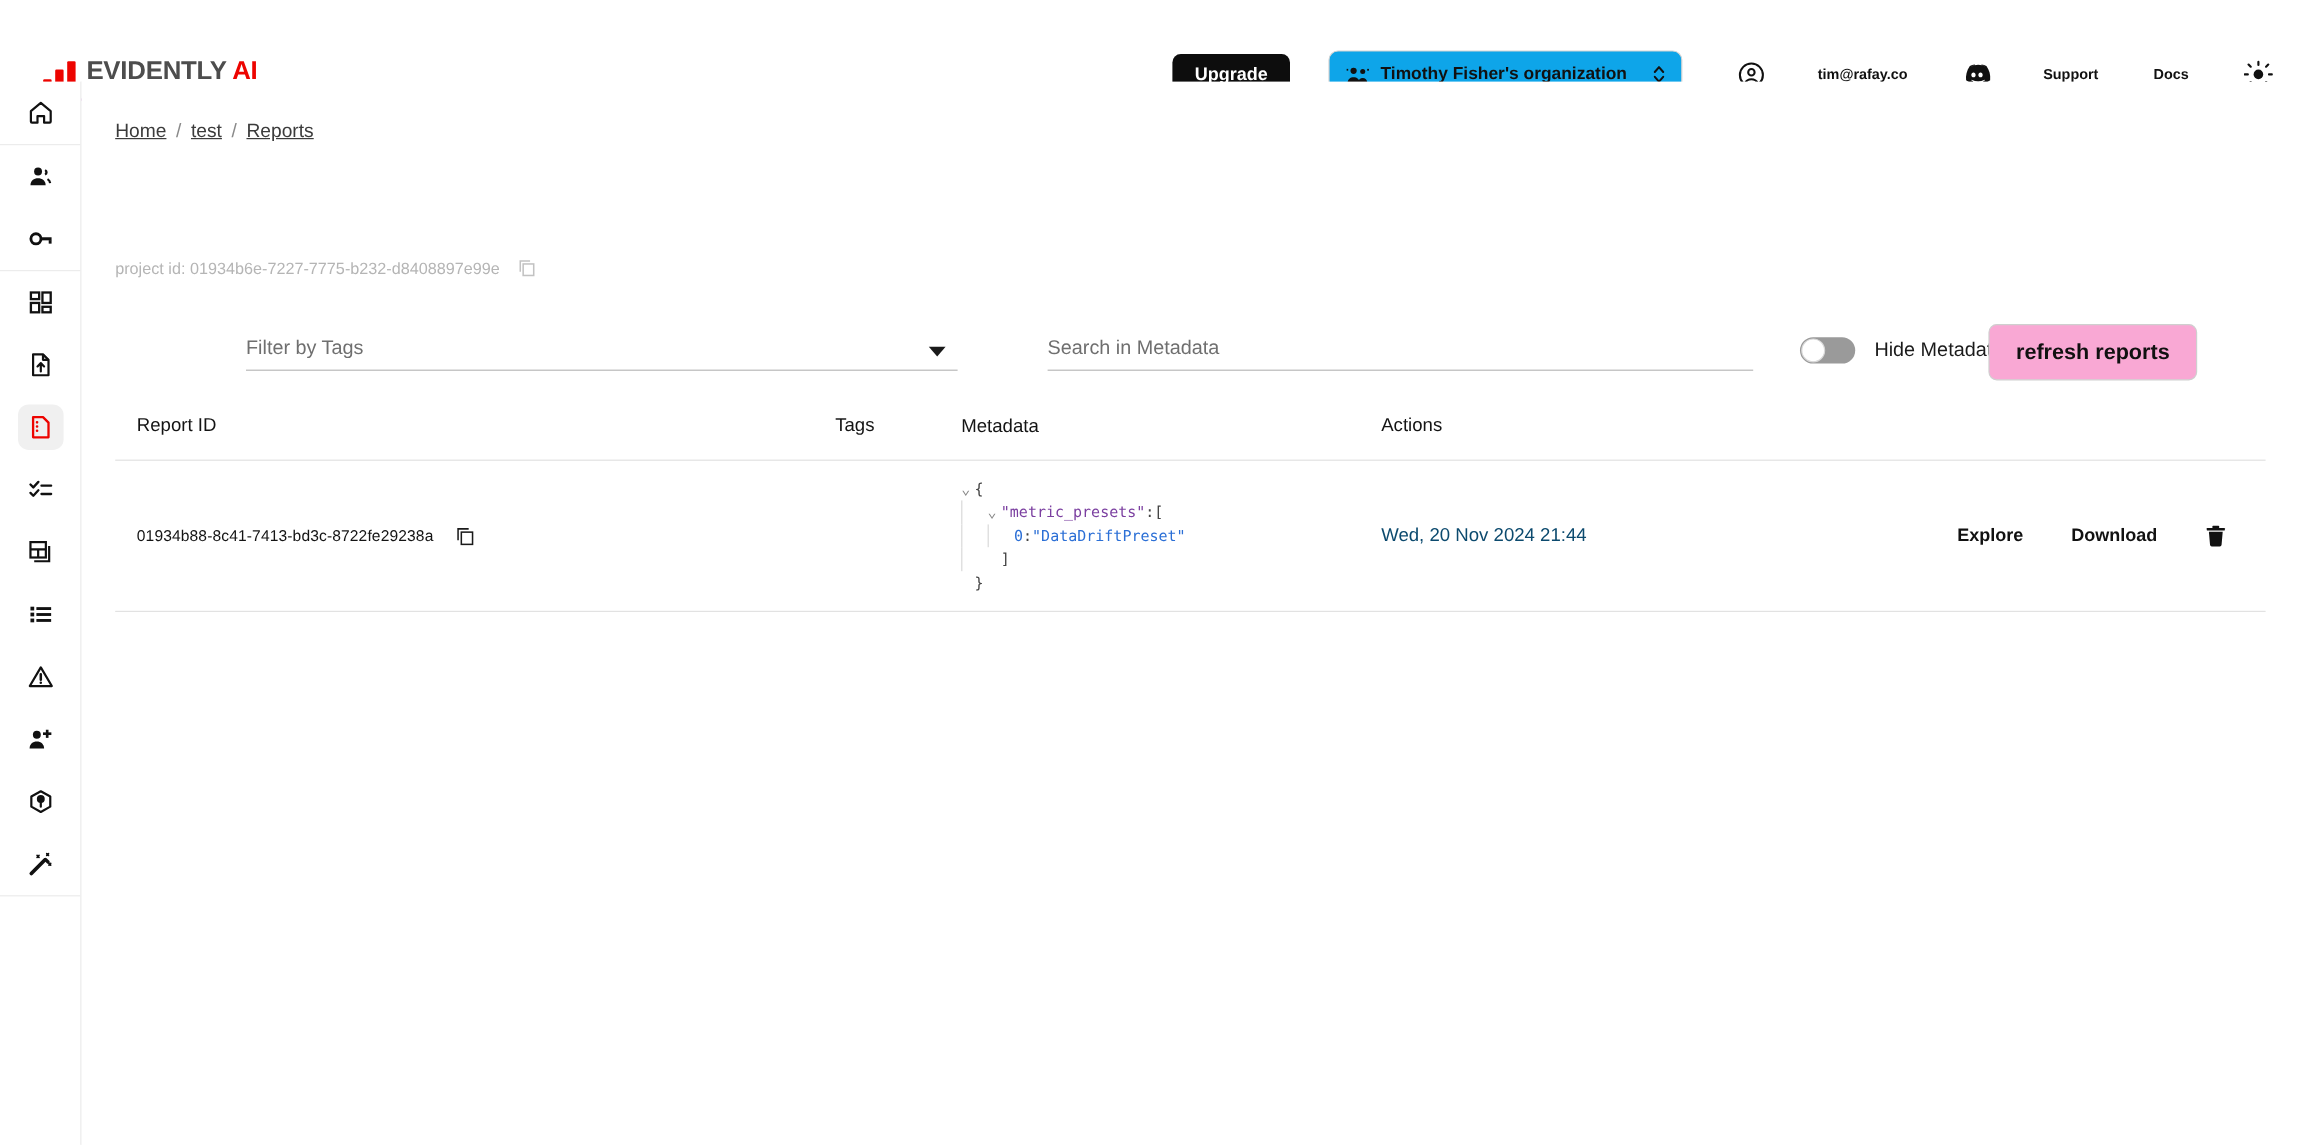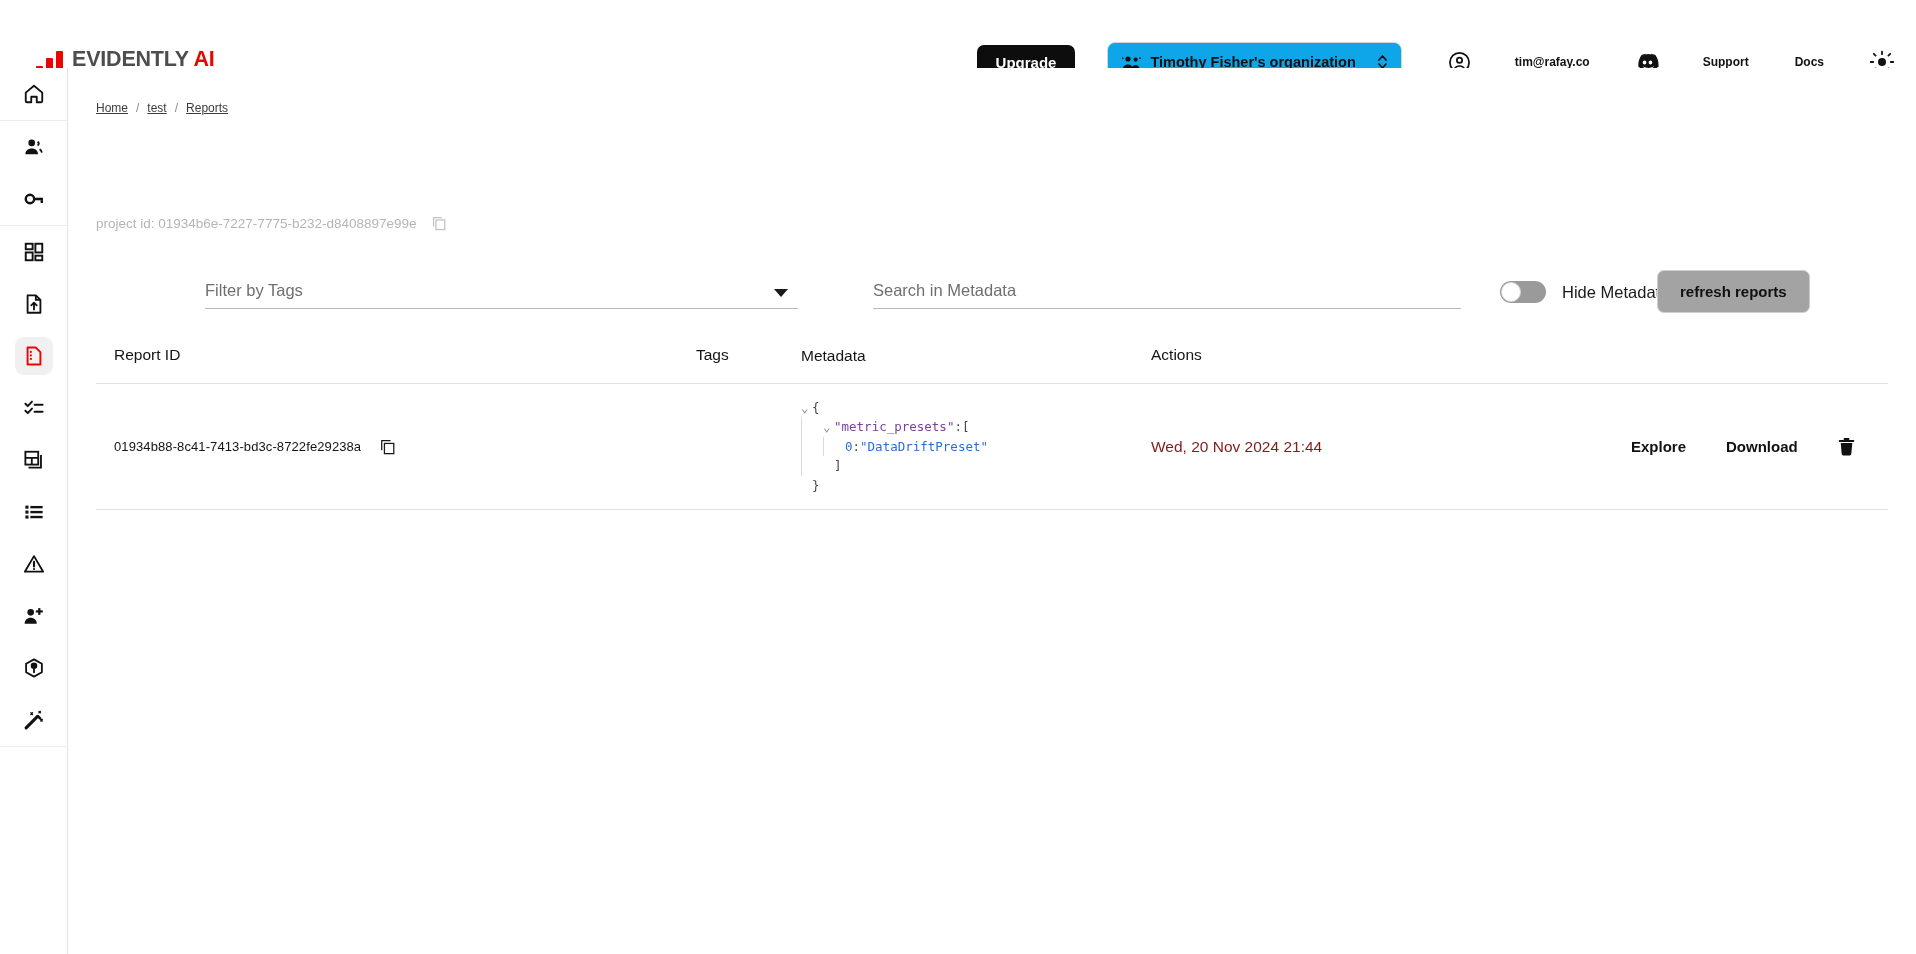--- a/index.html
+++ b/index.html
@@ -87,21 +87,21 @@
     width: 38px; height: 38px; border-radius: 9px;
     display: flex; align-items: center; justify-content: center;
   }
   .side-item.active .chip { background: #f0f0f0; }
 
   
   .main { position: absolute; top: 68px; left: 68px; width: 1848px; height: 886px; background:#fff; }
 
   .breadcrumb {
     position: absolute; top: 33px; left: 28px;
-    font-size: 12px; color: #444; display: flex; align-items: center; gap: 8px;
+    font-size: 16px; color: #444; display: flex; align-items: center; gap: 8px;
   }
   .breadcrumb a { color: #3c3c3c; text-decoration: underline; cursor: pointer; }
   .breadcrumb .slash { color: #8a8a8a; text-decoration: none; }
 
   .projectid {
     position: absolute; top: 147px; left: 28px;
     display: flex; align-items: center; gap: 14px;
     font-size: 13.5px; color: #b5b5b5;
   }
 
@@ -135,23 +135,23 @@
   .toggle .knob {
     position: absolute; left: 1px; top: 1px;
     width: 20px; height: 20px; border-radius: 50%;
     background: #ffffff; border: 1px solid #d8d8d8;
   }
   .toggle-label { font-size: 16.5px; color: #1a1a1a; }
 
   .refresh-btn {
     position: absolute; left: 1589px; top: 0px;
     border: 1px solid #cfcfcf; border-radius: 7px;
-    background: #a3a3a3; cursor: pointer;
+    background: #f9a8d4; cursor: pointer;
     font-family: "Liberation Sans", sans-serif;
-    font-size: 15px; font-weight: 700; color: #111;
+    font-size: 18px; font-weight: 700; color: #111;
     padding: 12px 22px;
   }
 
   
   .table { position: absolute; top: 278px; left: 28px; width: 1792px; }
   .thead {
     display: flex; align-items: flex-start;
     padding-bottom: 18px; border-bottom: 1px solid #e2e2e2;
     font-size: 15.5px; color: #141414;
   }
@@ -163,21 +163,21 @@
 
   .trow {
     display: flex; align-items: center; min-height: 126px;
     border-bottom: 1px solid #e2e2e2;
     font-size: 15.5px;
   }
   .td-report { width: 600px; padding-left: 18px; display: flex; align-items: center; gap: 18px; }
   .td-report .rid { font-size: 13px; color: #141414; letter-spacing: 0.1px; }
   .td-tags   { width: 105px; }
   .td-meta   { width: 350px; }
-  .td-time   { width: 480px; color: #7f1d1d; }
+  .td-time   { width: 480px; color: #0c4a6e; }
   .td-actions{ width: 220px; display: flex; align-items: center; gap: 40px; font-size: 15px; font-weight: 700; }
   .act-link { cursor: pointer; color: #111; }
 
   
   .json {
     font-family: "DejaVu Sans Mono", monospace;
     font-size: 12.5px; line-height: 19.5px; color: #444;
   }
   .json .ln { display: flex; align-items: flex-start; white-space: pre; }
   .json .arrow { color: #888; width: 11px; display:inline-block; }

